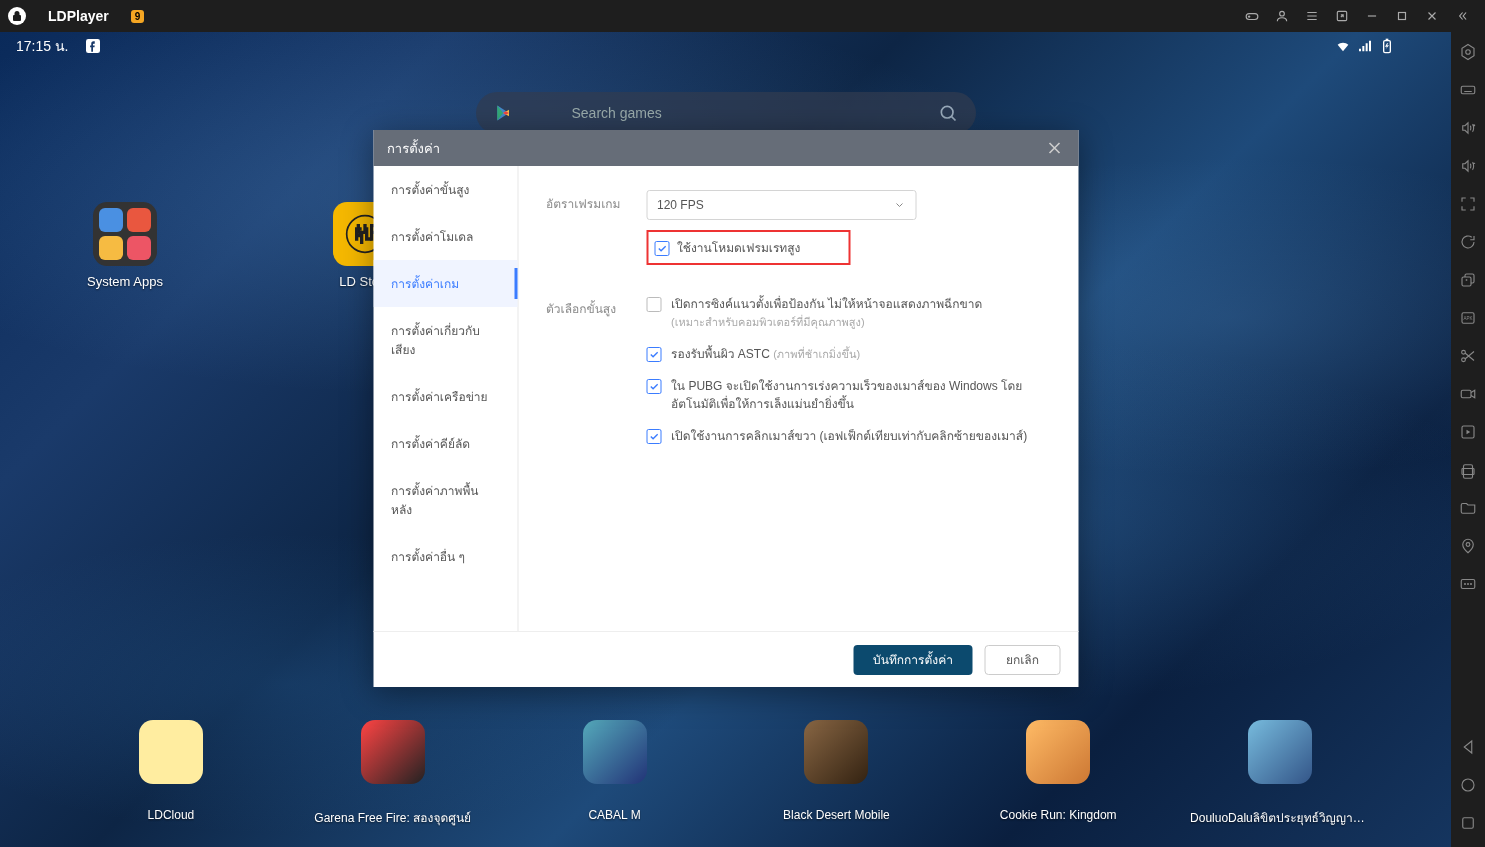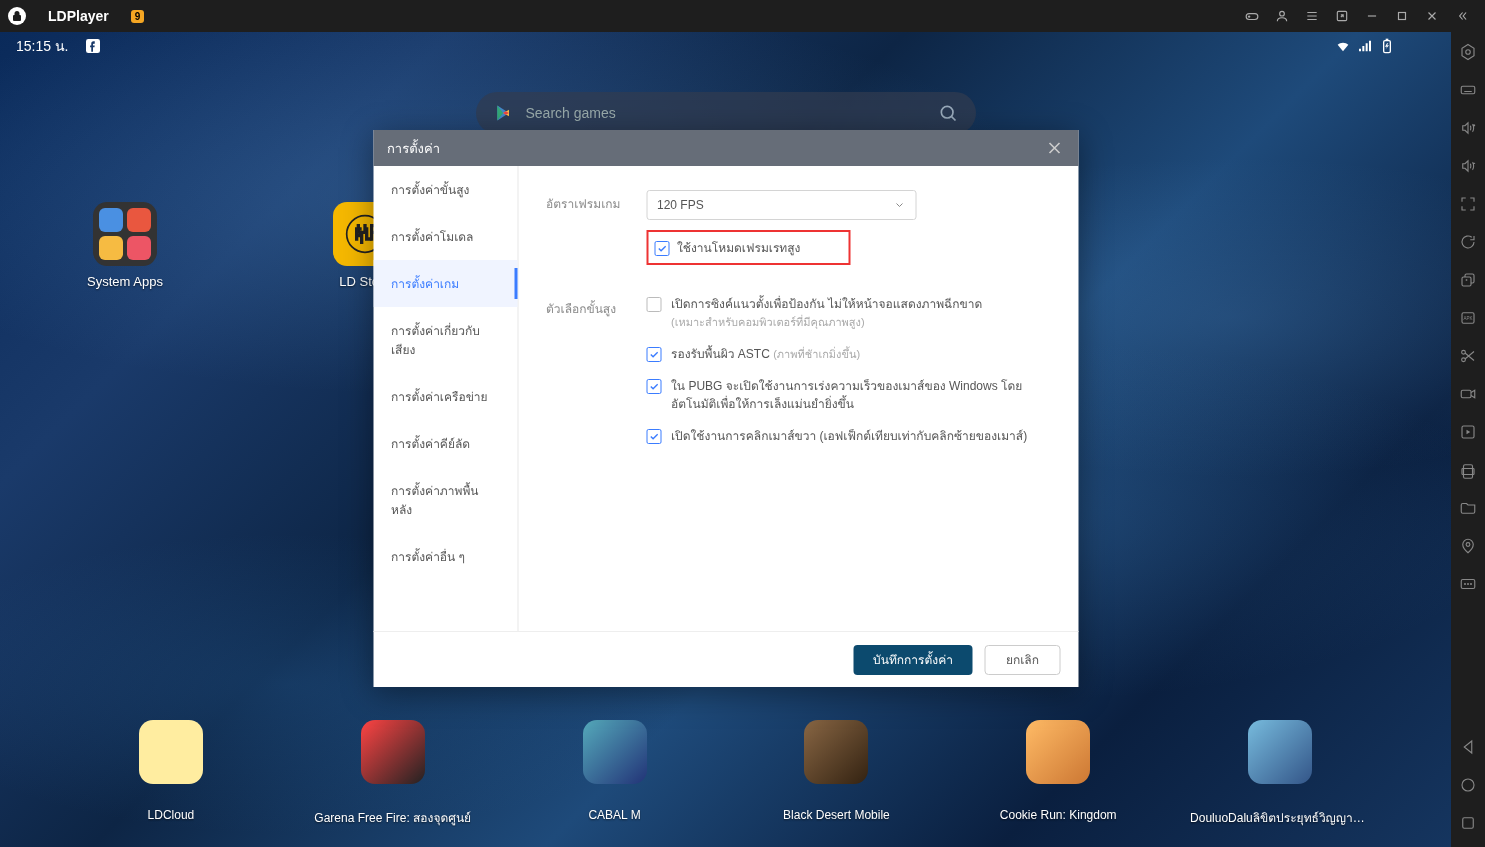--- a/index.html
+++ b/index.html
@@ -33,21 +33,21 @@
 .statusbar { position:absolute; top:0; left:0; right:0; height:28px; display:flex; align-items:center; padding:0 16px; color:#fff; font-size:14px; font-weight:500; }
 .statusbar-time { }
 .statusbar-fb { margin-left:18px; width:14px; height:14px; }
 .statusbar-spacer { flex:1; }
 .statusbar-ind { display:flex; align-items:center; gap:6px; margin-right:40px;}
 .statusbar-ind svg { width:16px; height:16px; }
 
 
 .searchwrap { position:absolute; top:60px; left:50%; transform:translateX(-50%); width:500px; height:42px; background:rgba(50,60,80,0.7); border-radius:22px; display:flex; align-items:center; padding:0 18px; gap:12px; }
 .searchwrap svg { width:20px; height:20px; }
-.searchwrap input { flex:1; background:none; border:none; outline:none; color:#fff; font-size:14px; }
+.searchwrap input { flex:1; background:none; border:none; outline:none; color:#fff; font-size:14px;margin-left:46px; }
 .searchwrap input::placeholder { color:#9aa; }
 
 
 .desk-icons { position:absolute; top:170px; left:80px; display:flex; gap:150px; }
 .desk-icon { width:90px; display:flex; flex-direction:column; align-items:center; gap:8px; cursor:pointer; }
 .desk-icon-img { width:64px; height:64px; border-radius:14px; background:#333; display:grid; grid-template-columns:1fr 1fr; grid-template-rows:1fr 1fr; gap:4px; padding:6px; }
 .desk-icon-img.store { background:#f5b800; display:flex; align-items:center; justify-content:center; }
 .desk-icon-img .sub { border-radius:6px; }
 .desk-icon-label { color:#fff; font-size:13px; text-shadow:0 1px 2px rgba(0,0,0,0.6); }
 
@@ -149,21 +149,21 @@
   <div class="titlebar-btn">
       <svg viewBox="0 0 24 24" fill="none" stroke="currentColor" stroke-width="2">
         <path d="M13 6l-5 6 5 6M19 6l-5 6 5 6"></path>
       </svg>
     </div>
 </div>
 
 <div class="emulator">
 
   <div class="statusbar">
-    <span class="statusbar-time">15:15 น.</span>
+    <span class="statusbar-time">17:15 น.</span>
     <span class="statusbar-fb">
       <svg viewBox="0 0 24 24" fill="#fff">
           <rect width="24" height="24" rx="4" fill="#fff"></rect>
           <path d="M15 8h-2c-.6 0-1 .4-1 1v2h3l-.5 3H12v8h-3v-8H7v-3h2V8c0-2 1-4 4-4h2v4z" fill="#1a3a6a"></path>
         </svg>
     </span>
     <div class="statusbar-spacer"></div>
     <div class="statusbar-ind">
       <svg viewBox="0 0 24 24" fill="#fff">
           <path d="M12 20l8-10c-4-4-12-4-16 0l8 10z"></path>

